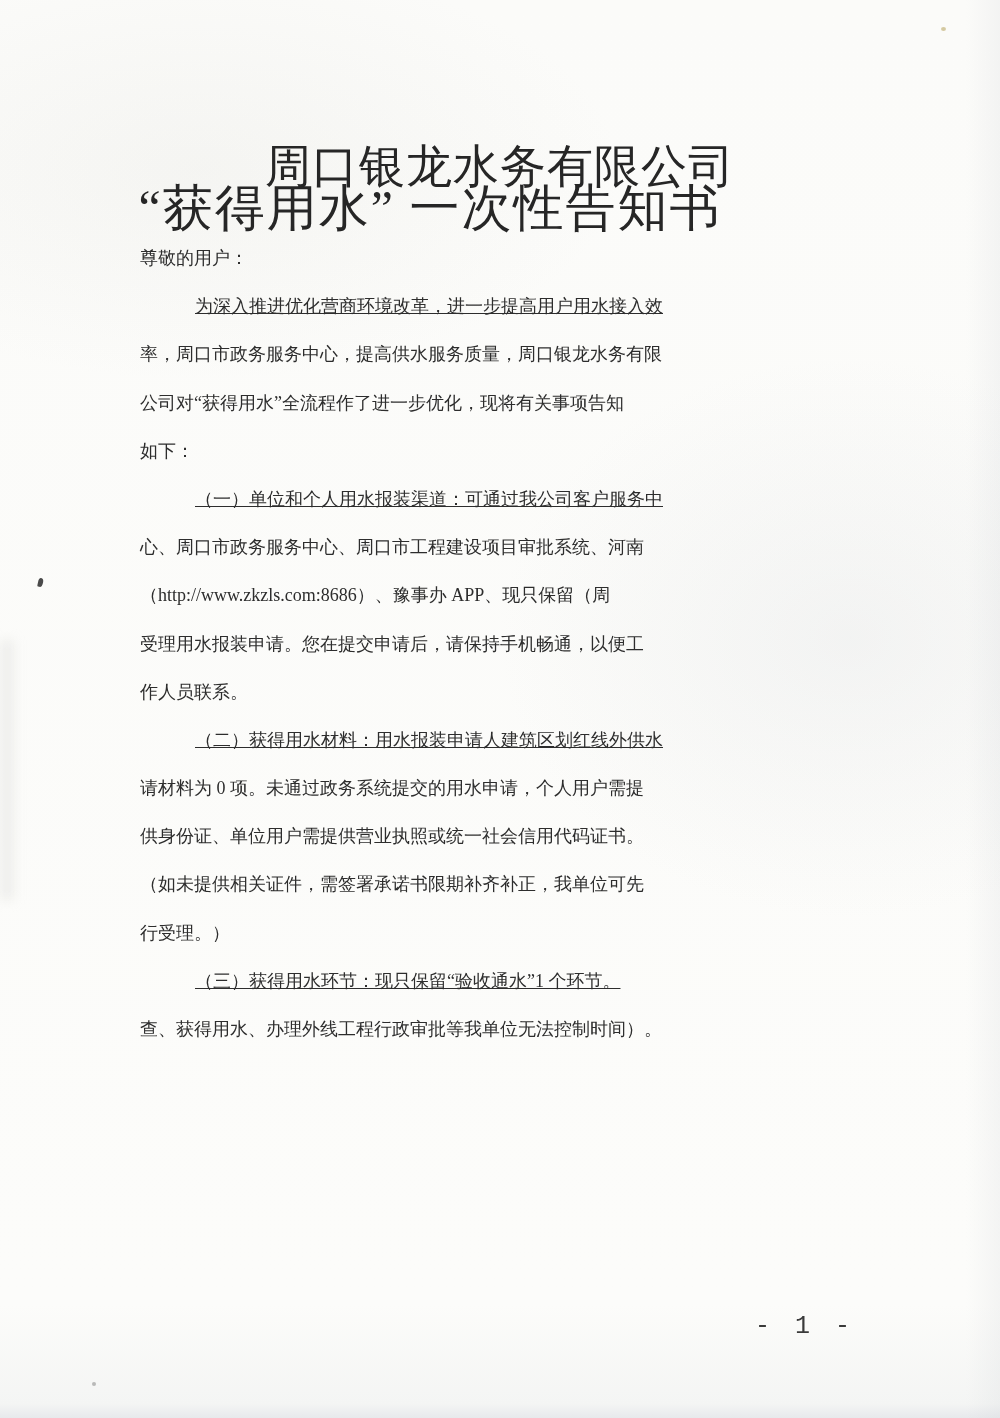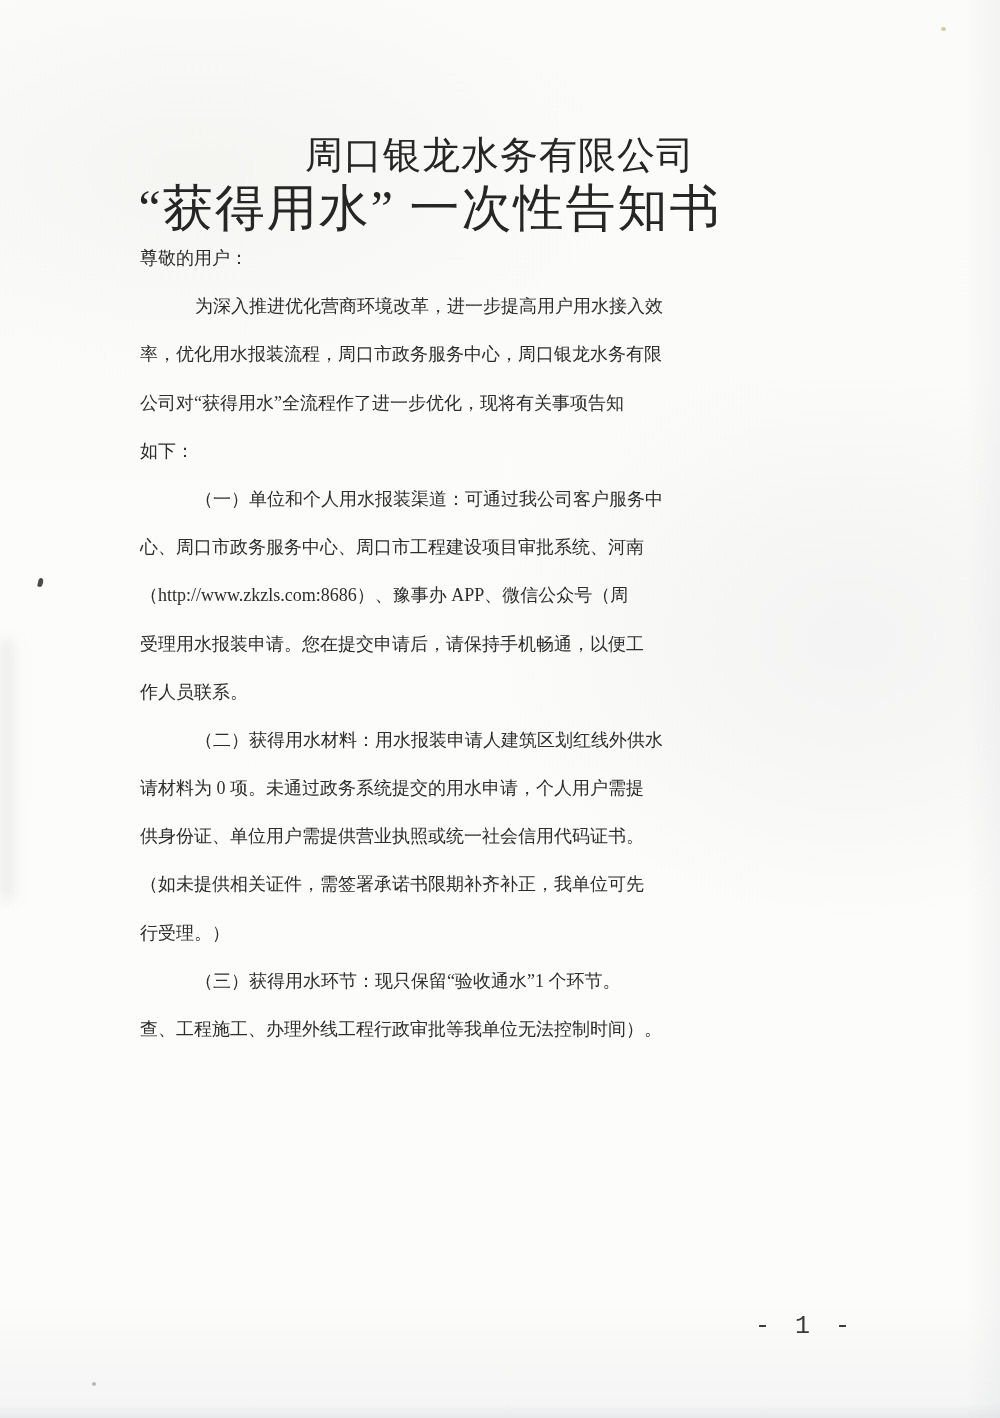--- a/index.html
+++ b/index.html
@@ -19,37 +19,37 @@
   .edge-right{
     position:absolute;top:0;right:0;width:34px;height:100%;
     background:linear-gradient(90deg, rgba(0,0,0,0), rgba(205,208,212,0.18));
     pointer-events:none;
   }
   .edge-left-smudge{
     position:absolute;left:0;top:640px;width:14px;height:260px;
     background:rgba(205,205,200,0.28);filter:blur(6px);
   }
   .doc-title{
-    position:absolute;top:130px;left:0;width:1000px;
-    text-align:center;font-size:38px;line-height:50px;
+    position:absolute;top:142px;left:0;width:1000px;
+    text-align:center;font-size:46px;line-height:50px;
     letter-spacing:1px;color:#262626;white-space:pre;
   }
   .doc-subtitle{
     position:absolute;top:183px;left:0;width:860px;
     text-align:center;font-size:50px;line-height:50px;
     letter-spacing:2px;color:#262626;white-space:pre;
   }
   .body-text{
     position:absolute;left:140px;top:234px;width:748px;
   }
   .ln{
     height:48.2px;line-height:48.2px;font-size:18px;
     white-space:pre;color:#2d2d2d;
   }
-  .ind{padding-left:55px;}
+  .ind{padding-left:55px;text-decoration:underline;}
   .page-number{
     position:absolute;top:1312px;left:735px;width:140px;
     text-align:center;font-size:25px;letter-spacing:5px;
     color:#3a3a3a;font-family:"Liberation Mono","DejaVu Sans Mono",monospace;
   }
   
   .speck-comma{
     position:absolute;left:38px;top:578px;width:5px;height:9px;
     background:#4a4a4a;border-radius:60% 60% 70% 20%;
     transform:rotate(12deg);
@@ -71,35 +71,35 @@
   <div class="edge-right"></div>
   <div class="edge-left-smudge"></div>
 
   <div class="doc-title">周口银龙水务有限公司</div>
 
   <div class="doc-subtitle">“获得用水” 一次性告知书</div>
 
   <div class="body-text">
     <div class="ln">尊敬的用户：</div>
     <div class="ln ind">为深入推进优化营商环境改革，进一步提高用户用水接入效</div>
-    <div class="ln">率，优化用水报装流程，周口市政务服务中心，周口银龙水务有限</div>
+    <div class="ln">率，周口市政务服务中心，提高供水服务质量，周口银龙水务有限</div>
     <div class="ln">公司对“获得用水”全流程作了进一步优化，现将有关事项告知</div>
     <div class="ln">如下：</div>
     <div class="ln ind">（一）单位和个人用水报装渠道：可通过我公司客户服务中</div>
     <div class="ln">心、周口市政务服务中心、周口市工程建设项目审批系统、河南</div>
-    <div class="ln">（http://www.zkzls.com:8686）、豫事办 APP、微信公众号（周</div>
+    <div class="ln">（http://www.zkzls.com:8686）、豫事办 APP、现只保留（周</div>
     <div class="ln">受理用水报装申请。您在提交申请后，请保持手机畅通，以便工</div>
     <div class="ln">作人员联系。</div>
     <div class="ln ind">（二）获得用水材料：用水报装申请人建筑区划红线外供水</div>
     <div class="ln">请材料为 0 项。未通过政务系统提交的用水申请，个人用户需提</div>
     <div class="ln">供身份证、单位用户需提供营业执照或统一社会信用代码证书。</div>
     <div class="ln">（如未提供相关证件，需签署承诺书限期补齐补正，我单位可先</div>
     <div class="ln">行受理。）</div>
     <div class="ln ind">（三）获得用水环节：现只保留“验收通水”1 个环节。</div>
-    <div class="ln">查、工程施工、办理外线工程行政审批等我单位无法控制时间）。</div>
+    <div class="ln">查、获得用水、办理外线工程行政审批等我单位无法控制时间）。</div>
   </div>
 
   <div class="page-number">- 1 -</div>
 
   <div class="speck-comma"></div>
   <div class="speck-yellow"></div>
   <div class="speck-gray"></div>
 
 </div>
 

